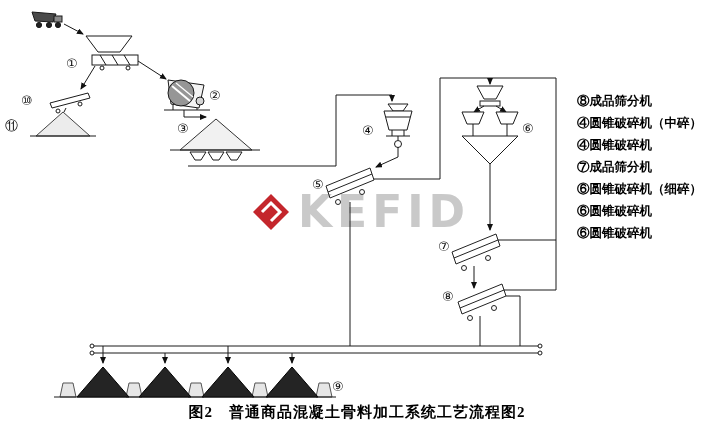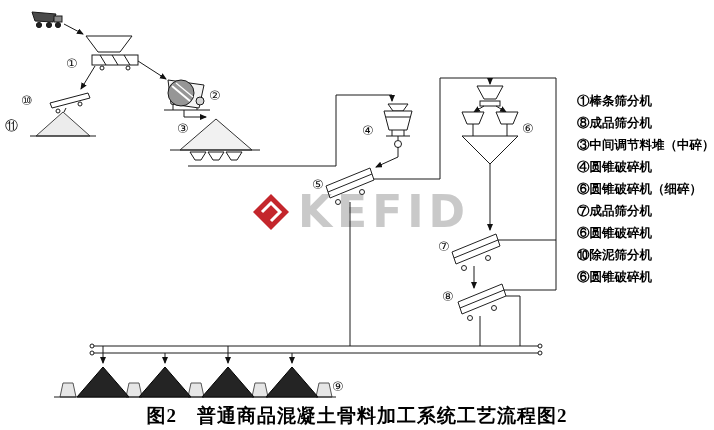--- a/index.html
+++ b/index.html
@@ -13,21 +13,21 @@
     font-weight:bold; letter-spacing:5px; color:#c9c9c9; line-height:1;text-align:center; }
 
   .diagram { position:absolute; left:0; top:0; z-index:1; }
   .diagram text { font-family:"DejaVu Sans","Liberation Sans",sans-serif; }
 
   .legend { position:absolute; left:577px; top:90px; z-index:2; font-size:12.5px;
     font-weight:bold; color:#000; line-height:22px; white-space:nowrap; }
   .legend-item { height:22px; }
 
   .caption { position:absolute; left:0; top:403px; width:100%; text-align:center;
-    font-size:19px; font-weight:bold; color:#000; z-index:2; letter-spacing:1px; }
+    font-size:15px; font-weight:bold; color:#000; z-index:2; letter-spacing:1px; }
 </style>
 </head>
 <body>
 
 <div class="stage">
 
   <div class="watermark">
     <svg class="wm-logo" width="38" height="38" viewBox="0 0 38 38">
       <polygon points="19,1 37,19 19,37 1,19" fill="#c4262c"></polygon>
       <polyline points="10,19 19,10 28,19 19,28" fill="none" stroke="#fff" stroke-width="3"></polyline>
@@ -186,25 +186,23 @@
         <text x="438" y="251">⑦</text>
         <text x="442" y="301">⑧</text>
         <text x="332" y="391">⑨</text>
         <text x="21" y="105">⑩</text>
         <text x="5" y="130">⑪</text>
       </g>
     </g>
   </svg>
 
   <div class="legend">
-    <div class="legend-item">①棒条筛分机</div>
     <div class="legend-item">⑧成品筛分机</div>
-    <div class="legend-item">③中间调节料堆（中碎）</div>
+    <div class="legend-item">④圆锥破碎机（中碎）</div>
     <div class="legend-item">④圆锥破碎机</div>
+    <div class="legend-item">⑦成品筛分机</div>
     <div class="legend-item">⑥圆锥破碎机（细碎）</div>
-    <div class="legend-item">⑦成品筛分机</div>
     <div class="legend-item">⑥圆锥破碎机</div>
-    <div class="legend-item">⑩除泥筛分机</div>
     <div class="legend-item">⑥圆锥破碎机</div>
   </div>
 
   <div class="caption">图2　普通商品混凝土骨料加工系统工艺流程图2</div>
 </div>
 
 </body></html>

